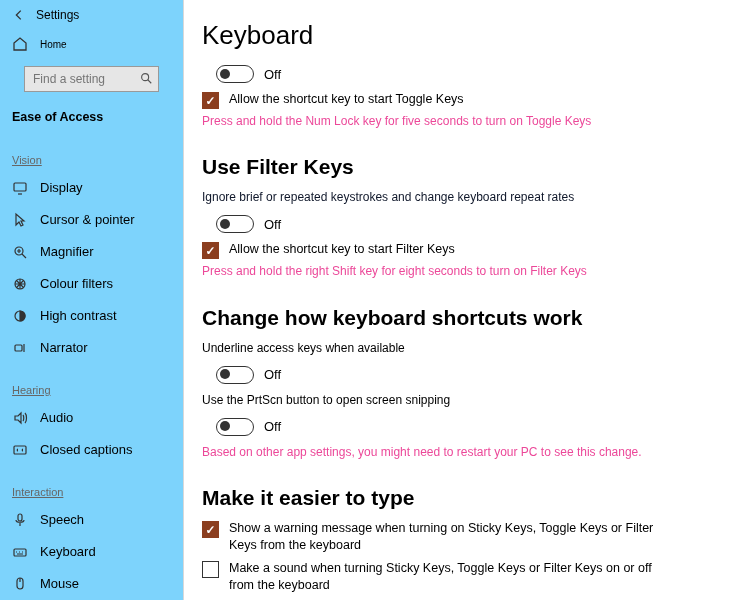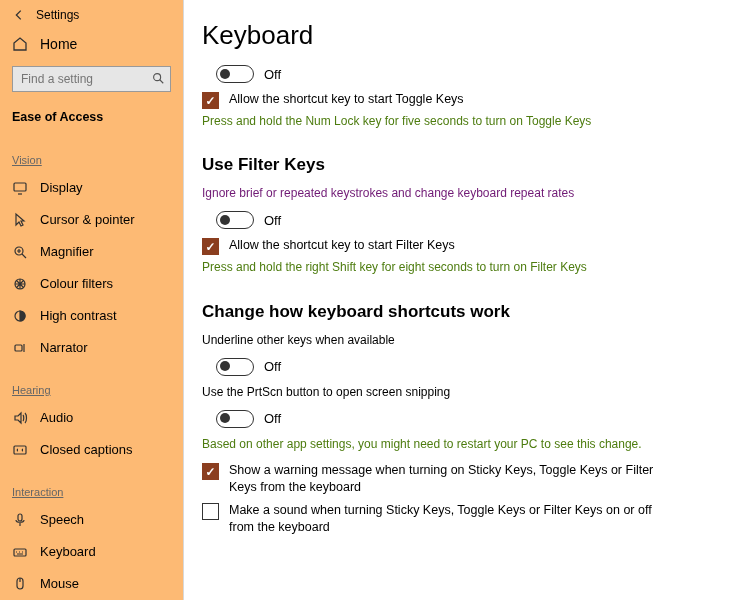--- a/index.html
+++ b/index.html
@@ -1,36 +1,36 @@
 <!DOCTYPE html>
 <html><head>
 <meta charset="utf-8">
 <style>
 * { margin: 0; padding: 0; box-sizing: border-box; font-family: "Segoe UI", -apple-system, sans-serif; }
 body { background: #fff; display: flex; width: 750px; height: 600px; overflow: hidden; font-size: 13px; color: #000; }
-.sidebar { width: 184px; background: #fdba74; height: 100%; overflow-y: auto; border-right: 1px solid #d8d8d8; flex-shrink: 0; }
+.sidebar { width: 184px; background: #7dd3fc; height: 100%; overflow-y: auto; border-right: 1px solid #d8d8d8; flex-shrink: 0; }
 .sb-top { padding: 6px 0 0; }
 .sb-back { display: flex; align-items: center; padding: 2px 12px 4px; gap: 10px; font-size: 12px; }
 .sb-back svg { width: 14px; height: 14px; }
-.sb-home { display: flex; align-items: center; padding: 10px 12px; gap: 12px; font-size: 14px; cursor: pointer; }
+.sb-home { display: flex; align-items: center; padding: 10px 12px; gap: 12px; font-size: 10px; cursor: pointer; }
 .sb-home svg, .sb-item svg { width: 16px; height: 16px; flex-shrink: 0; stroke: #333; }
-.sb-search { margin: 4px 12px 10px; position: relative; }
+.sb-search { margin: 4px 24px 10px; position: relative; }
 .sb-search input { width: 100%; padding: 5px 26px 5px 8px; border: 1px solid #999; background: #e6e6e6; font-size: 12px; outline: none; }
 .sb-search svg { position: absolute; right: 6px; top: 5px; width: 14px; height: 14px; stroke: #555; }
 .sb-header { padding: 8px 12px 10px; font-size: 12.5px; font-weight: 600; }
 .sb-section { padding-top: 16px; }
 .sb-section-title { padding: 4px 12px 6px; font-size: 11px; color: #666; text-decoration: underline; }
 .sb-item { display: flex; align-items: flex-start; padding: 8px 12px; gap: 12px; font-size: 13px; cursor: pointer; }
 .main { flex: 1; padding: 20px 42px 20px 18px; overflow-y: auto; position: relative; height: 100%; }
 .main::-webkit-scrollbar { width: 14px; }
 .main::-webkit-scrollbar-track { background: #f0f0f0; }
 .main::-webkit-scrollbar-thumb { background: #c0c0c0; }
 .page-title { font-size: 26px; font-weight: 400; margin-bottom: 14px; }
-.section-heading { font-size: 17px; font-weight: 600; margin: 26px 0 10px; }
-.desc { font-size: 12px; color: #4d7c0f; margin: 4px 0 10px; max-width: 440px; line-height: 1.35; }
+.section-heading { font-size: 21px; font-weight: 600; margin: 26px 0 10px; }
+.desc { font-size: 12px; color: #ec4899; margin: 4px 0 10px; max-width: 440px; line-height: 1.35; }
 .toggle-wrap { display: flex; align-items: center; gap: 10px; margin: 6px 14px 8px; }
 .toggle { width: 38px; height: 18px; border: 1.5px solid #333; border-radius: 18px; position: relative; cursor: pointer; background: #fff; flex-shrink: 0; }
 .toggle .knob { width: 10px; height: 10px; background: #333; border-radius: 50%; position: absolute; top: 2.5px; left: 3px; }
 .toggle-label { font-size: 13px; }
 .check-wrap { display: flex; align-items: flex-start; gap: 10px; margin: 6px 0 4px; max-width: 460px; }
 .checkbox { width: 17px; height: 17px; border: 1.5px solid #333; flex-shrink: 0; display: flex; align-items: center; justify-content: center; cursor: pointer; margin-top: 1px; }
 .checkbox.checked { background: #8b3e1f; border-color: #8b3e1f; }
 .checkbox.checked::after { content: "✓"; color: #fff; font-size: 12px; font-weight: bold; line-height: 1; }
 .check-label { font-size: 12.5px; line-height: 1.35; }
 </style>
@@ -159,51 +159,52 @@
       </div>
     <span class="toggle-label">Off</span>
   </div>
   <div class="check-wrap">
     <div class="checkbox checked"></div>
     <span class="check-label">Allow the shortcut key to start Toggle Keys</span>
   </div>
   <div class="desc">Press and hold the Num Lock key for five seconds to turn on Toggle Keys</div>
 
   <h2 class="section-heading">Use Filter Keys</h2>
-  <div class="desc" style="color:#701a75">Ignore brief or repeated keystrokes and change keyboard repeat rates</div>
+  <div class="desc" style="color:#0f172a">Ignore brief or repeated keystrokes and change keyboard repeat rates</div>
   <div class="toggle-wrap">
     <div class="toggle">
         <div class="knob"></div>
       </div>
     <span class="toggle-label">Off</span>
   </div>
   <div class="check-wrap">
     <div class="checkbox checked"></div>
     <span class="check-label">Allow the shortcut key to start Filter Keys</span>
   </div>
   <div class="desc">Press and hold the right Shift key for eight seconds to turn on Filter Keys</div>
 
   <h2 class="section-heading">Change how keyboard shortcuts work</h2>
-  <div class="desc" style="color:#000">Underline other keys when available</div>
+  <div class="desc" style="color:#000">Underline access keys when available</div>
   <div class="toggle-wrap">
     <div class="toggle">
         <div class="knob"></div>
       </div>
     <span class="toggle-label">Off</span>
   </div>
 
   <div class="desc" style="color:#000">Use the PrtScn button to open screen snipping</div>
   <div class="toggle-wrap">
     <div class="toggle">
         <div class="knob"></div>
       </div>
     <span class="toggle-label">Off</span>
   </div>
   <div class="desc">Based on other app settings, you might need to restart your PC to see this change.</div>
 
+  <h2 class="section-heading">Make it easier to type</h2>
   <div class="check-wrap">
     <div class="checkbox checked"></div>
     <span class="check-label">Show a warning message when turning on Sticky Keys, Toggle Keys or Filter Keys from the keyboard</span>
   </div>
   <div class="check-wrap">
     <div class="checkbox"></div>
     <span class="check-label">Make a sound when turning Sticky Keys, Toggle Keys or Filter Keys on or off from the keyboard</span>
   </div>
 
 </div>

